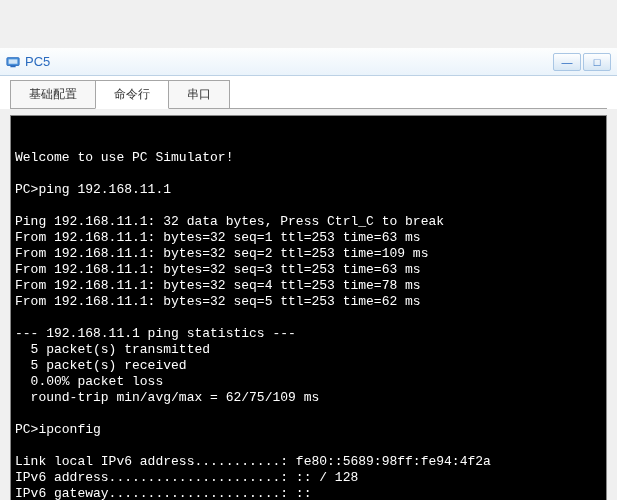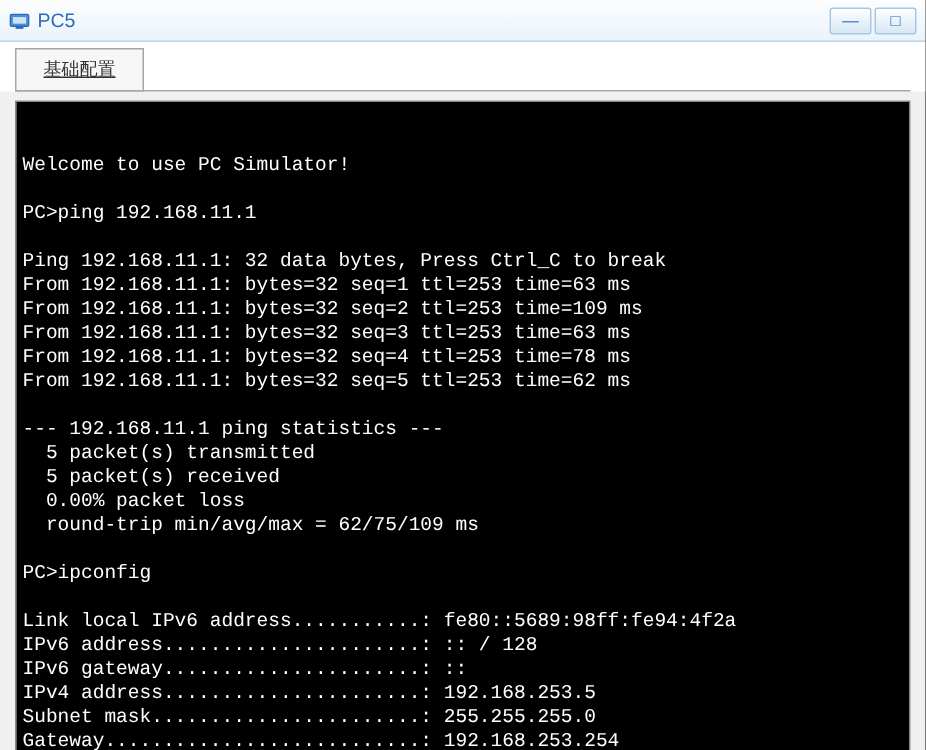--- a/index.html
+++ b/index.html
@@ -11,20 +11,21 @@
     background: #f0f0f0;
     overflow: hidden;
   }
   .title-bar {
     height: 28px;
     background: linear-gradient(to bottom, #fdfefe, #eaf3fb);
     border-bottom: 1px solid #bcd1e5;
     display: flex;
     align-items: center;
     padding: 0 6px;
+    margin-top: 48px;
   }
   .title-bar .app-icon {
     width: 14px; height: 14px;
     margin-right: 5px;
     display: inline-block;
   }
   .title-bar .title-text {
     color: #2a6bbf;
     font-size: 13px;
     flex: 1;
@@ -45,21 +46,20 @@
     background: #fff;
   }
   .tab {
     padding: 5px 18px;
     border: 1px solid #a6a6a6;
     background: #f7f7f7;
     margin-right: -1px;
     cursor: pointer;
     color: #333;
     font-size: 12px;
-    text-decoration: underline;
   }
   .tab.active {
     background: #fff;
     border-bottom: 1px solid #fff;
     position: relative;
     z-index: 2;
   }
   .tab-underline {
     border-top: 1px solid #a6a6a6;
     margin: -1px 10px 0 10px;
@@ -97,20 +97,22 @@
   </span>
   <span class="title-text">PC5</span>
   <div class="win-btns">
     <div class="win-btn">—</div>
     <div class="win-btn">□</div>
   </div>
 </div>
 
 <div class="tab-row">
   <div class="tab">基础配置</div>
+  <div class="tab active">命令行</div>
+  <div class="tab">串口</div>
 </div>
 <div class="tab-underline"></div>
 
 <div class="terminal-wrap">
   <div class="terminal">
     <div id="term-lines">Welcome to use PC Simulator!
 
 PC&gt;ping 192.168.11.1
 
 Ping 192.168.11.1: 32 data bytes, Press Ctrl_C to break

